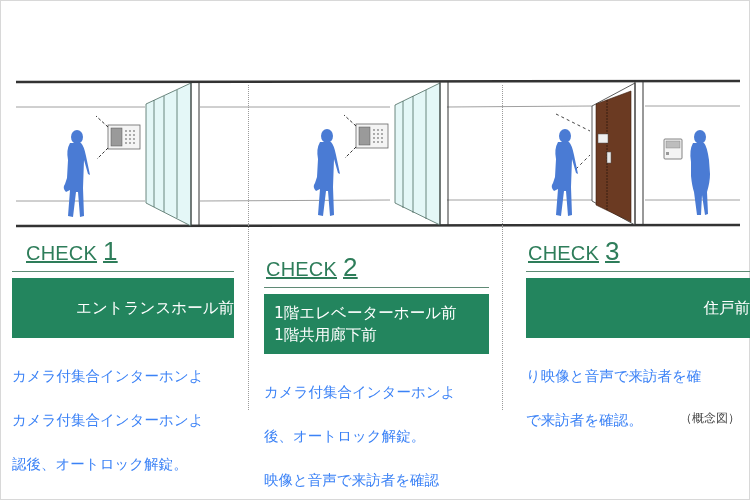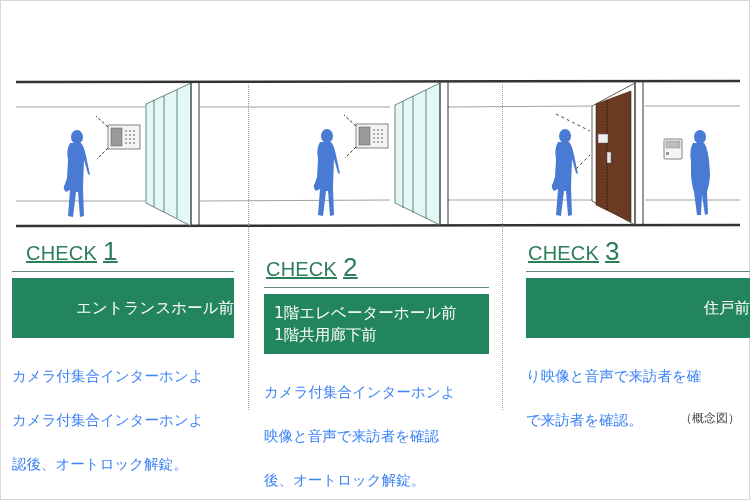--- a/index.html
+++ b/index.html
@@ -181,22 +181,22 @@
   <div class="check-title" style="padding-left:2px;">
     <span>CHECK</span><span class="num">2</span>
   </div>
   <div class="title-rule"></div>
   <div class="green-box left">
     <div>1階エレベーターホール前</div>
     <div>1階共用廊下前</div>
   </div>
   <div class="desc">
     <div>カメラ付集合インターホンよ</div>
+    <div>後、オートロック解錠。</div>
     <div>映像と音声で来訪者を確認</div>
-    <div>後、オートロック解錠。</div>
   </div>
 </div>
 
 <div class="col" style="left:526px; width:224px;">
   <div class="check-title" style="padding-left:2px;">
     <span>CHECK</span><span class="num">3</span>
   </div>
   <div class="title-rule"></div>
   <div class="green-box">
     <div>住戸前</div>

